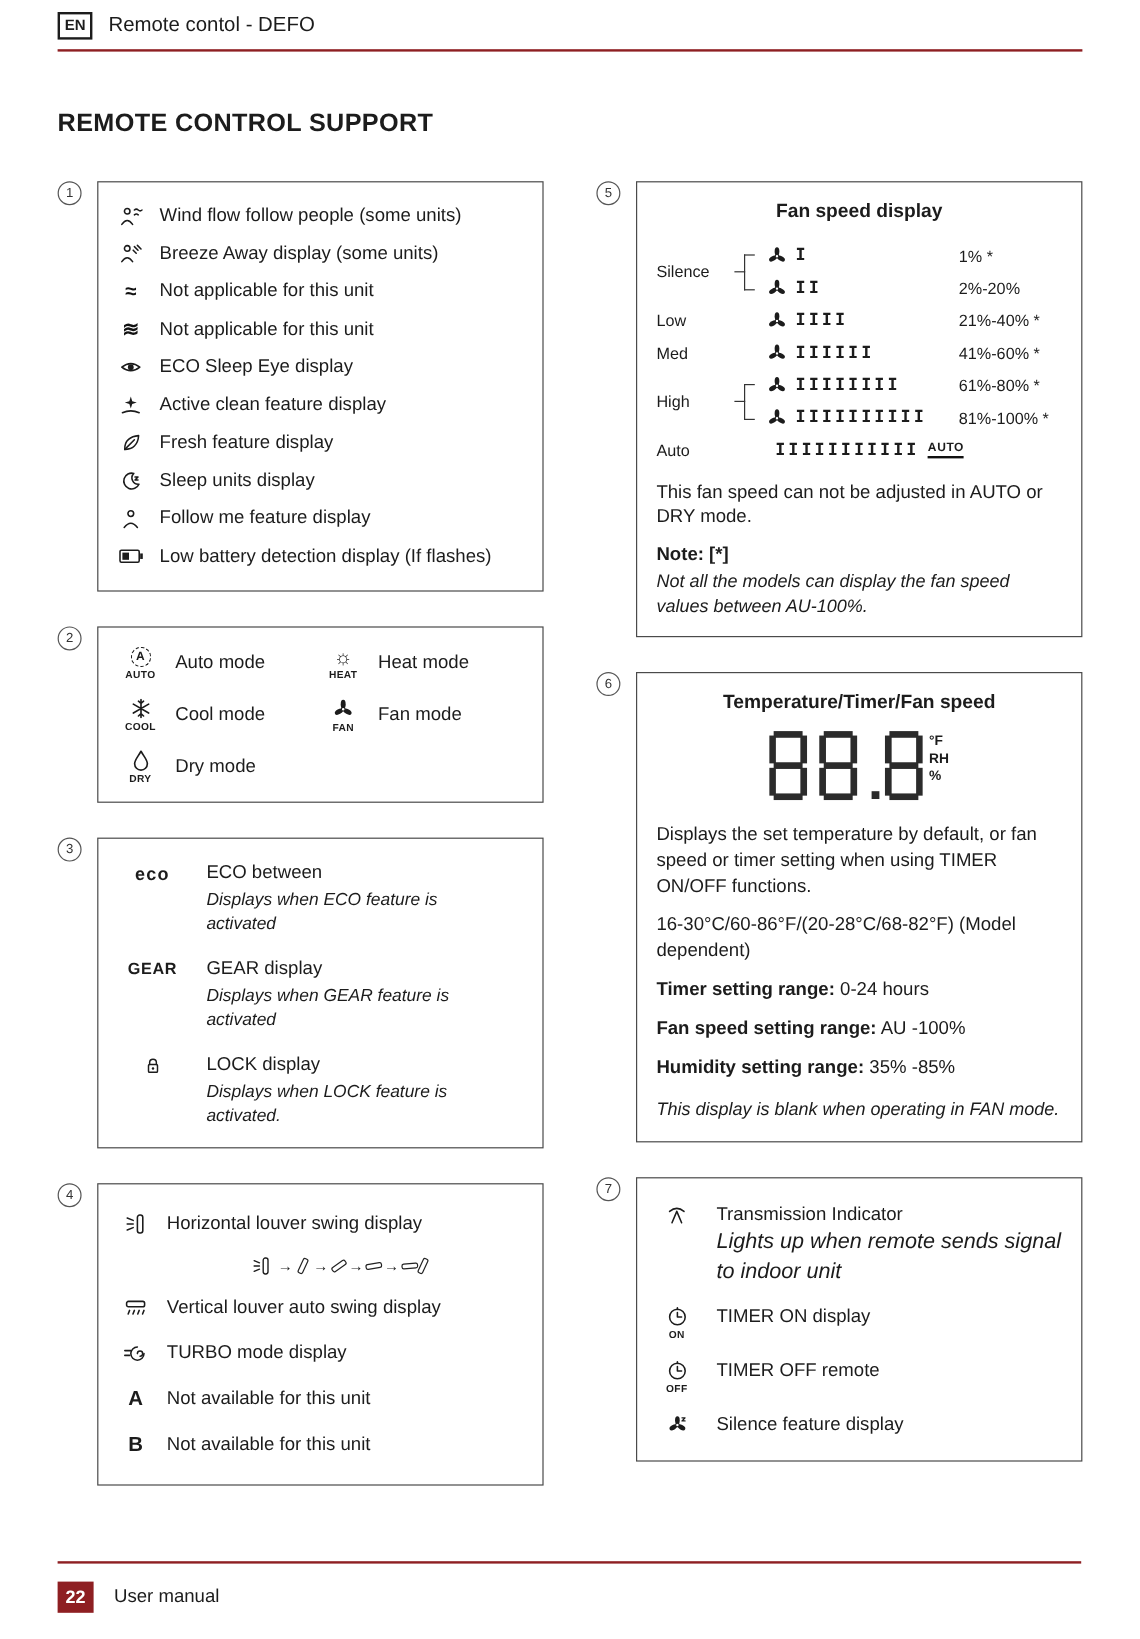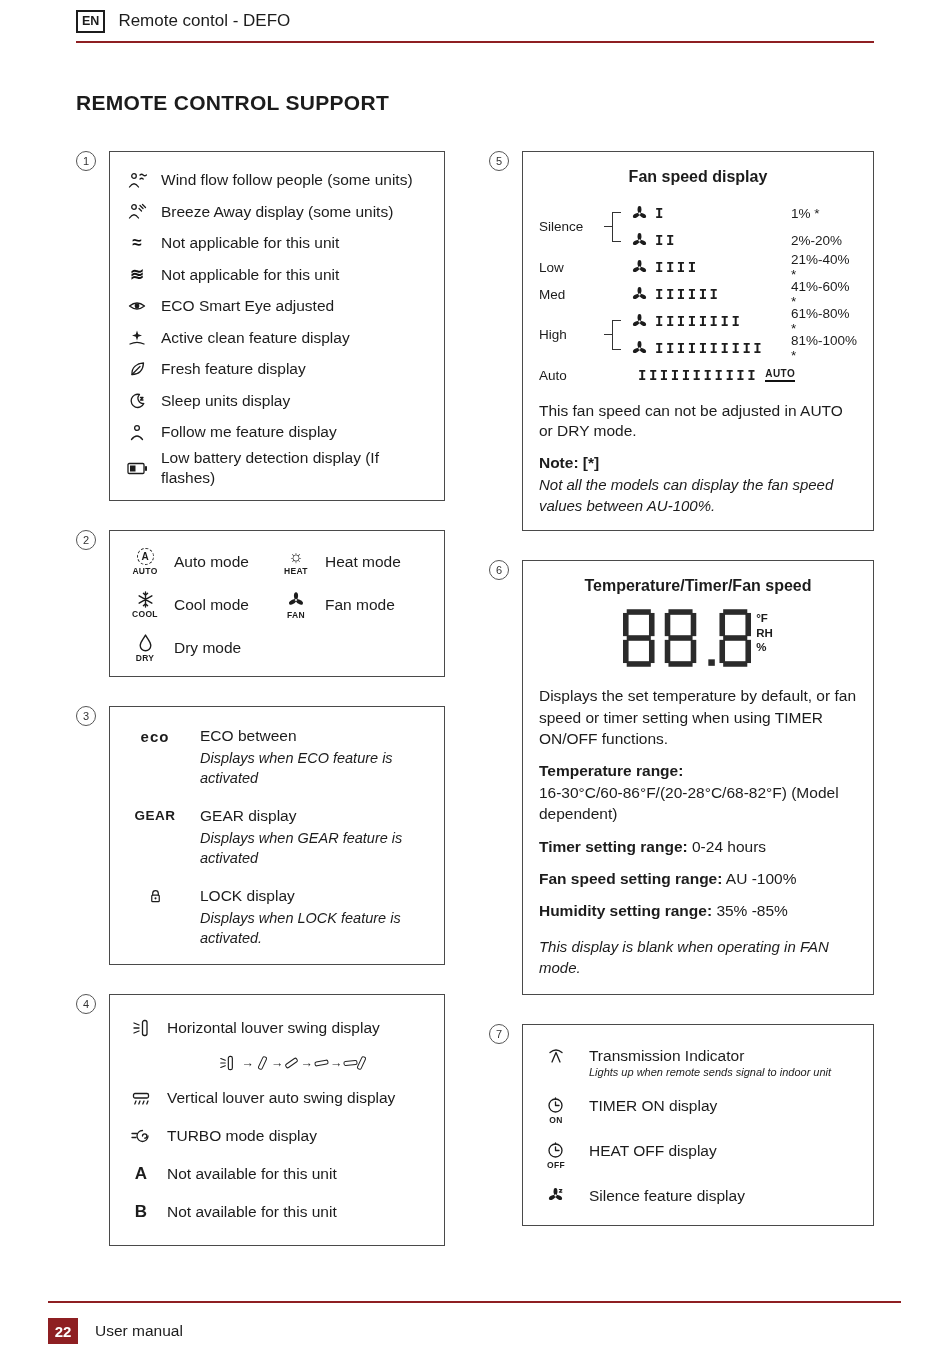--- a/index.html
+++ b/index.html
@@ -1,21 +1,21 @@
 <!DOCTYPE html>
 <html><head>
 <meta charset="utf-8">
 <style>
   * { box-sizing: border-box; margin: 0; padding: 0; }
   html,body { background:#fff; }
   body {
     width: 950px; height: 1366px; position: relative; overflow: hidden;
     font-family: "Liberation Sans", sans-serif; color: #1c1c1c;
   }
-  .page { padding: 0 76px; }
+  .page { padding: 0 48px; }
 
   
   .header { display:flex; align-items:center; gap:13px; padding:10px 0 8px 0; border-bottom:2.5px solid #8e1f22; }
   .lang-badge { border:2px solid #1c1c1c; font-weight:bold; font-size:12.5px; padding:3px 4px; line-height:1; }
   .header-title { font-size:17px; }
 
   h1.page-title { margin-top:48px; font-size:21px; font-weight:700; letter-spacing:.3px; }
 
   .columns { display:flex; gap:44px; margin-top:36px; }
   .col { width: 406px; display:flex; flex-direction:column; }
@@ -100,21 +100,21 @@
   .range b.blk { display:block; }
   .b6foot { font-size:15px; font-style:italic; line-height:1.4; margin-top:14px; }
 
   
   .box7 { padding: 22px 16px 20px 16px; }
   .b7row { display:flex; gap:16px; margin-bottom:17px; align-items:flex-start; }
   .b7row:last-child { margin-bottom:0; }
   .ic7 { width:34px; flex:0 0 34px; display:flex; flex-direction:column; align-items:center; }
   .ic7 .cap { font-size:8.5px; font-weight:700; margin-top:1px; letter-spacing:.3px; }
   .b7title { font-size:15.5px; }
-  .b7desc { font-size:11px; font-style:italic; line-height:1.38; }
+  .b7desc { font-size:18px; font-style:italic; line-height:1.38; }
 
   
   .footer { position:absolute; left:48px; right:49px; bottom:22px; border-top:2.5px solid #8e1f22; padding-top:15px;
     display:flex; align-items:center; gap:17px; }
   .page-num { background:#8e1f22; color:#fff; font-weight:700; font-size:15px; width:30px; height:26px;
     display:flex; align-items:center; justify-content:center; }
   .footer-label { font-size:15.5px; }
 </style>
 </head>
 <body>
@@ -180,21 +180,21 @@
             <span class="lbl">Not applicable for this unit</span>
           </div>
 
           <div class="b1row">
             <span class="ic">
               <svg width="18" height="14" viewBox="0 0 18 14">
                   <path class="st" d="M1.5,7 Q9,1 16.5,7 Q9,13 1.5,7 Z"></path>
                   <circle class="fl" cx="9" cy="7" r="2.4"></circle>
                 </svg>
             </span>
-            <span class="lbl">ECO Smart Eye adjusted</span>
+            <span class="lbl">ECO Sleep Eye display</span>
           </div>
 
           <div class="b1row">
             <span class="ic">
               <svg width="18" height="16" viewBox="0 0 18 16">
                   <path class="fl" d="M9,0.5 L10.2,4.3 L14,5.5 L10.2,6.7 L9,10.5 L7.8,6.7 L4,5.5 L7.8,4.3 Z"></path>
                   <path class="st" d="M2,14 Q9,10.8 16,14"></path>
                 </svg>
             </span>
             <span class="lbl">Active clean feature display</span>
@@ -520,21 +520,20 @@
             <span class="lcd-units">
               <span>°F</span>
               <span>RH</span>
               <span>%</span>
             </span>
           </div>
 
           <p class="b6p">Displays the set temperature by default, or fan speed or timer setting when using TIMER ON/OFF functions.</p>
 
           <p class="b6p range">
-            <b class="blk">Temperature range:</b>
             <span>16-30°C/60-86°F/(20-28°C/68-82°F) (Model dependent)</span>
           </p>
           <p class="b6p range">
             <b>Timer setting range:</b>
             <span>0-24 hours</span>
           </p>
           <p class="b6p range">
             <b>Fan speed setting range:</b>
             <span>AU -100%</span>
           </p>
@@ -576,21 +575,21 @@
           </div>
 
           <div class="b7row">
             <span class="ic7">
               <svg width="17" height="17" viewBox="0 0 17 17">
                   <circle class="st" cx="8.5" cy="8.5" r="6.5"></circle>
                   <path class="st" d="M8.5,8.5 V4.8 M8.5,8.5 H12 M8.5,0.8 v1.4"></path>
                 </svg>
               <b class="cap">OFF</b>
             </span>
-            <div class="b7title">HEAT OFF display</div>
+            <div class="b7title">TIMER OFF remote</div>
           </div>
 
           <div class="b7row">
             <span class="ic7">
               <svg width="17" height="17" viewBox="0 0 20 20">
                   <use href="#fan-sym"></use>
                   <path class="st" d="M14.5,3 h3 l-3,3 h3"></path>
                 </svg>
             </span>
             <div class="b7title">Silence feature display</div>

